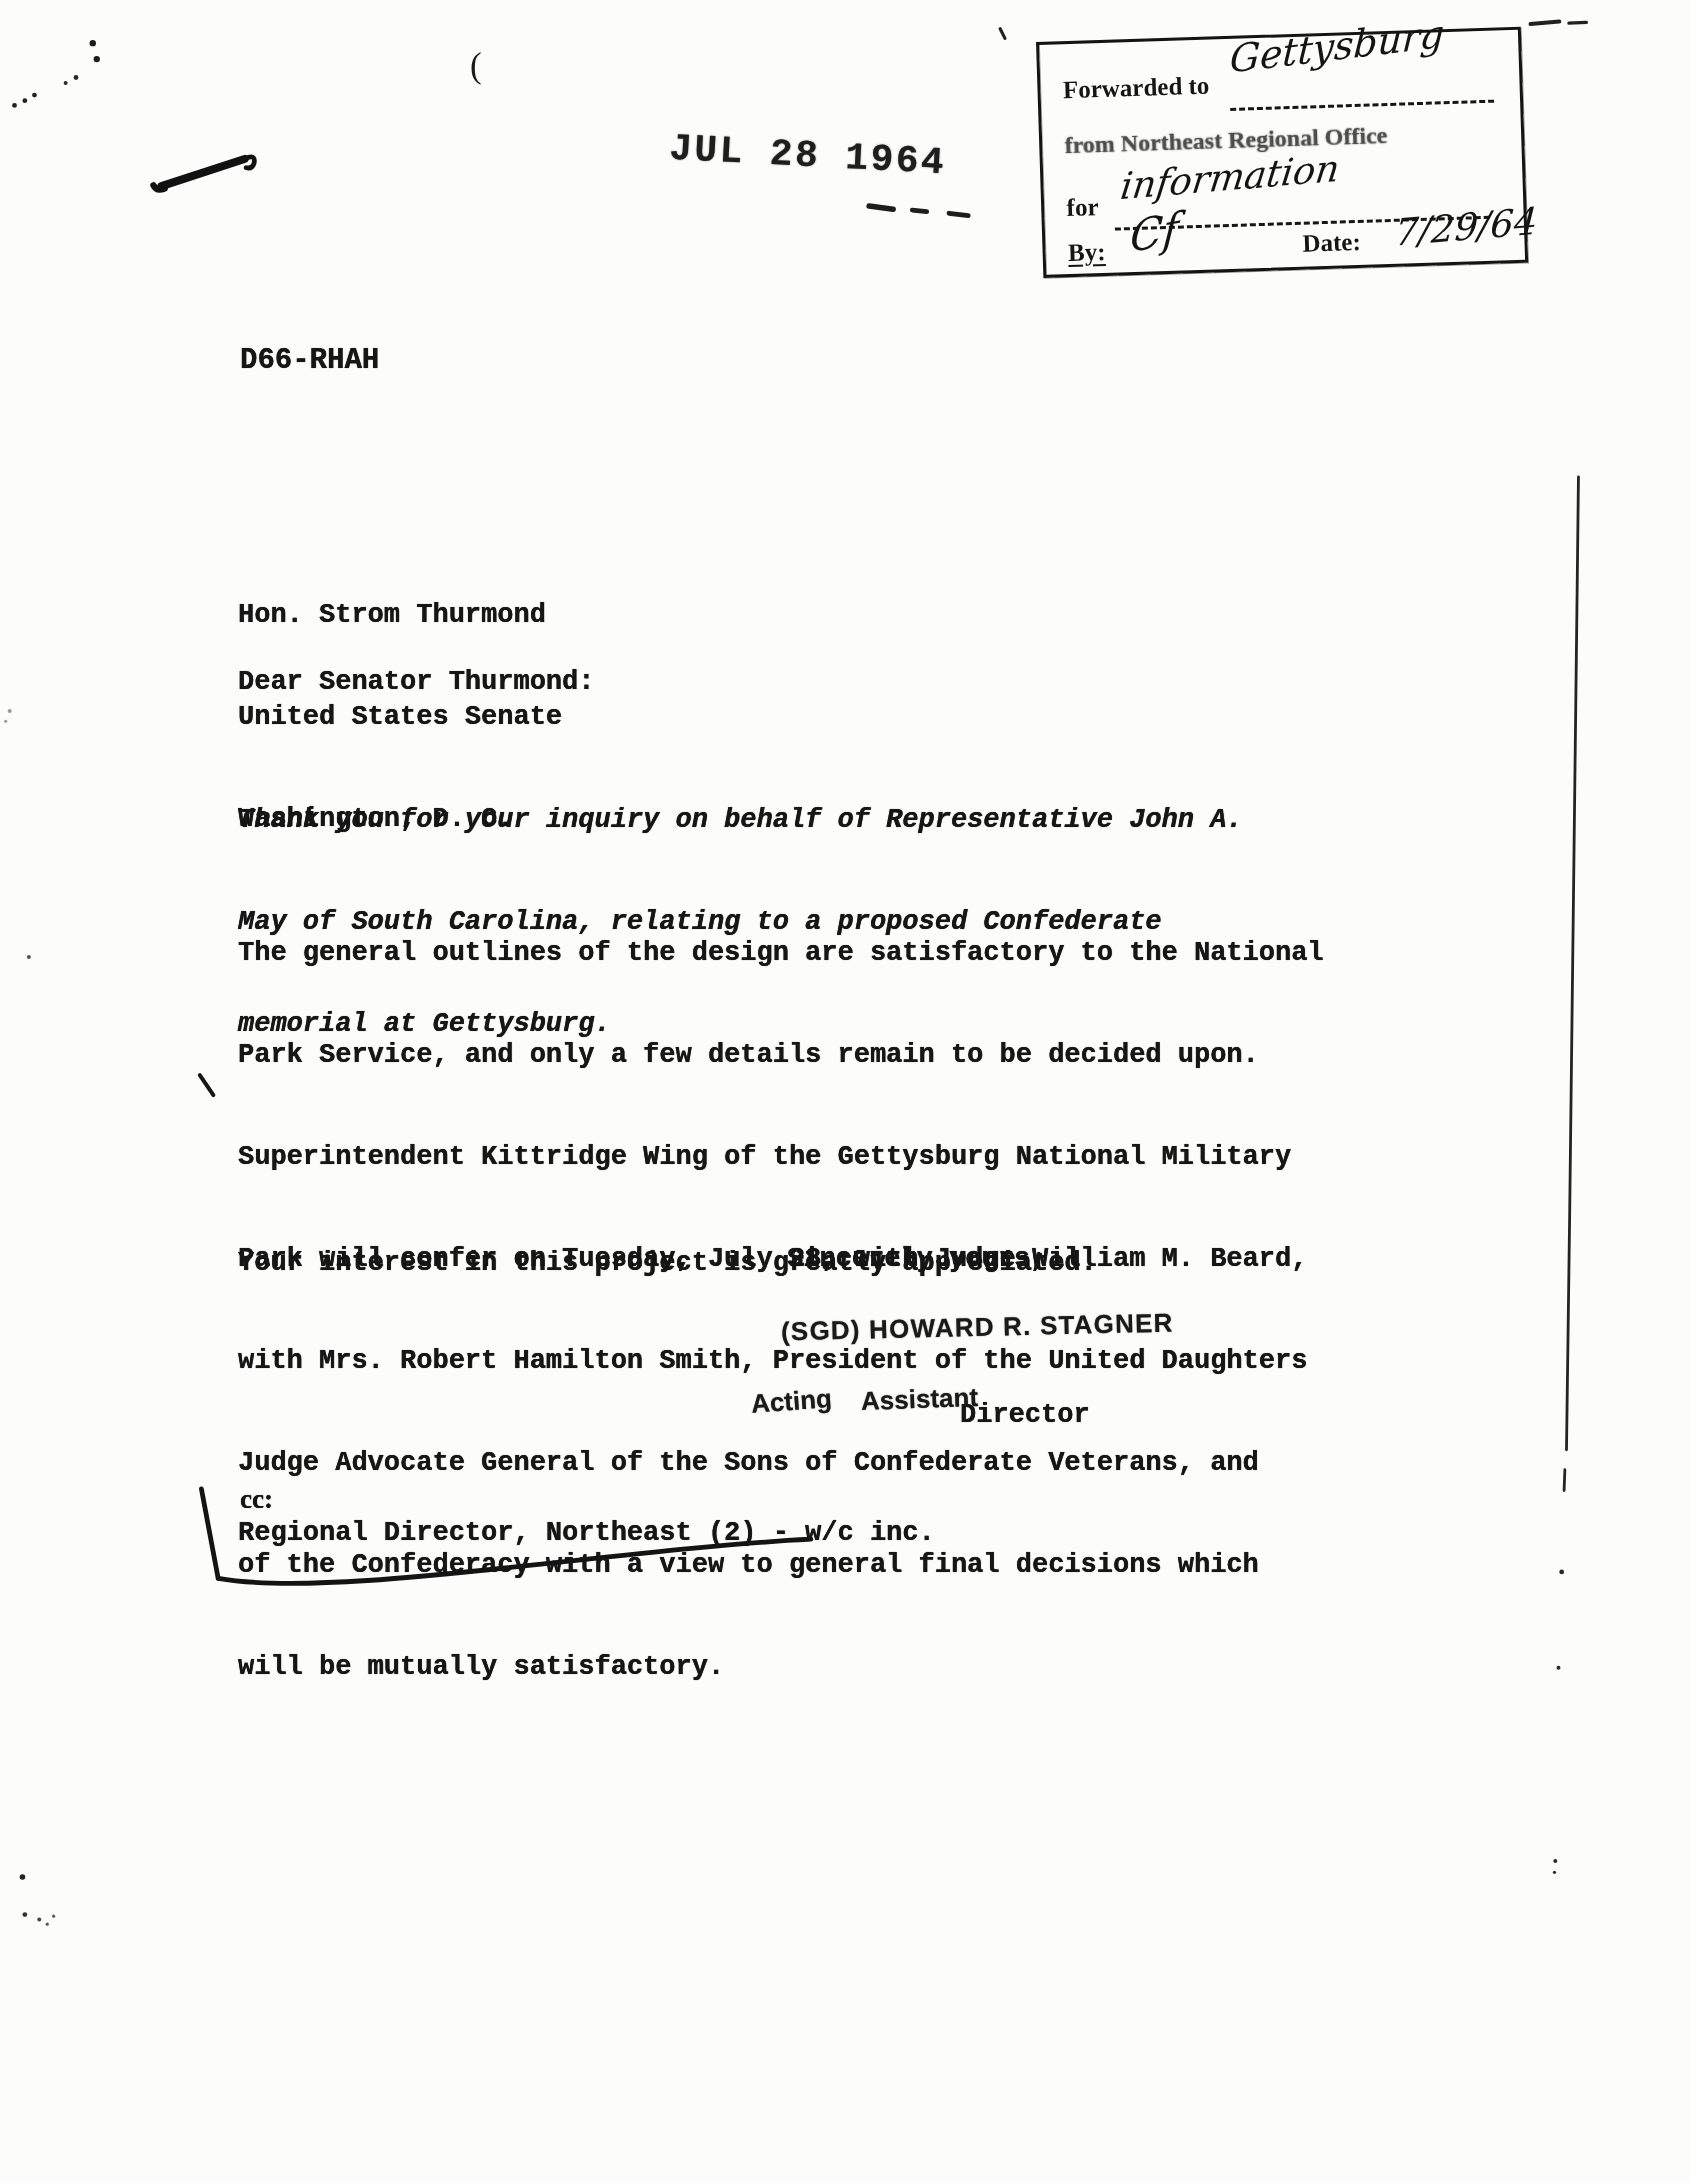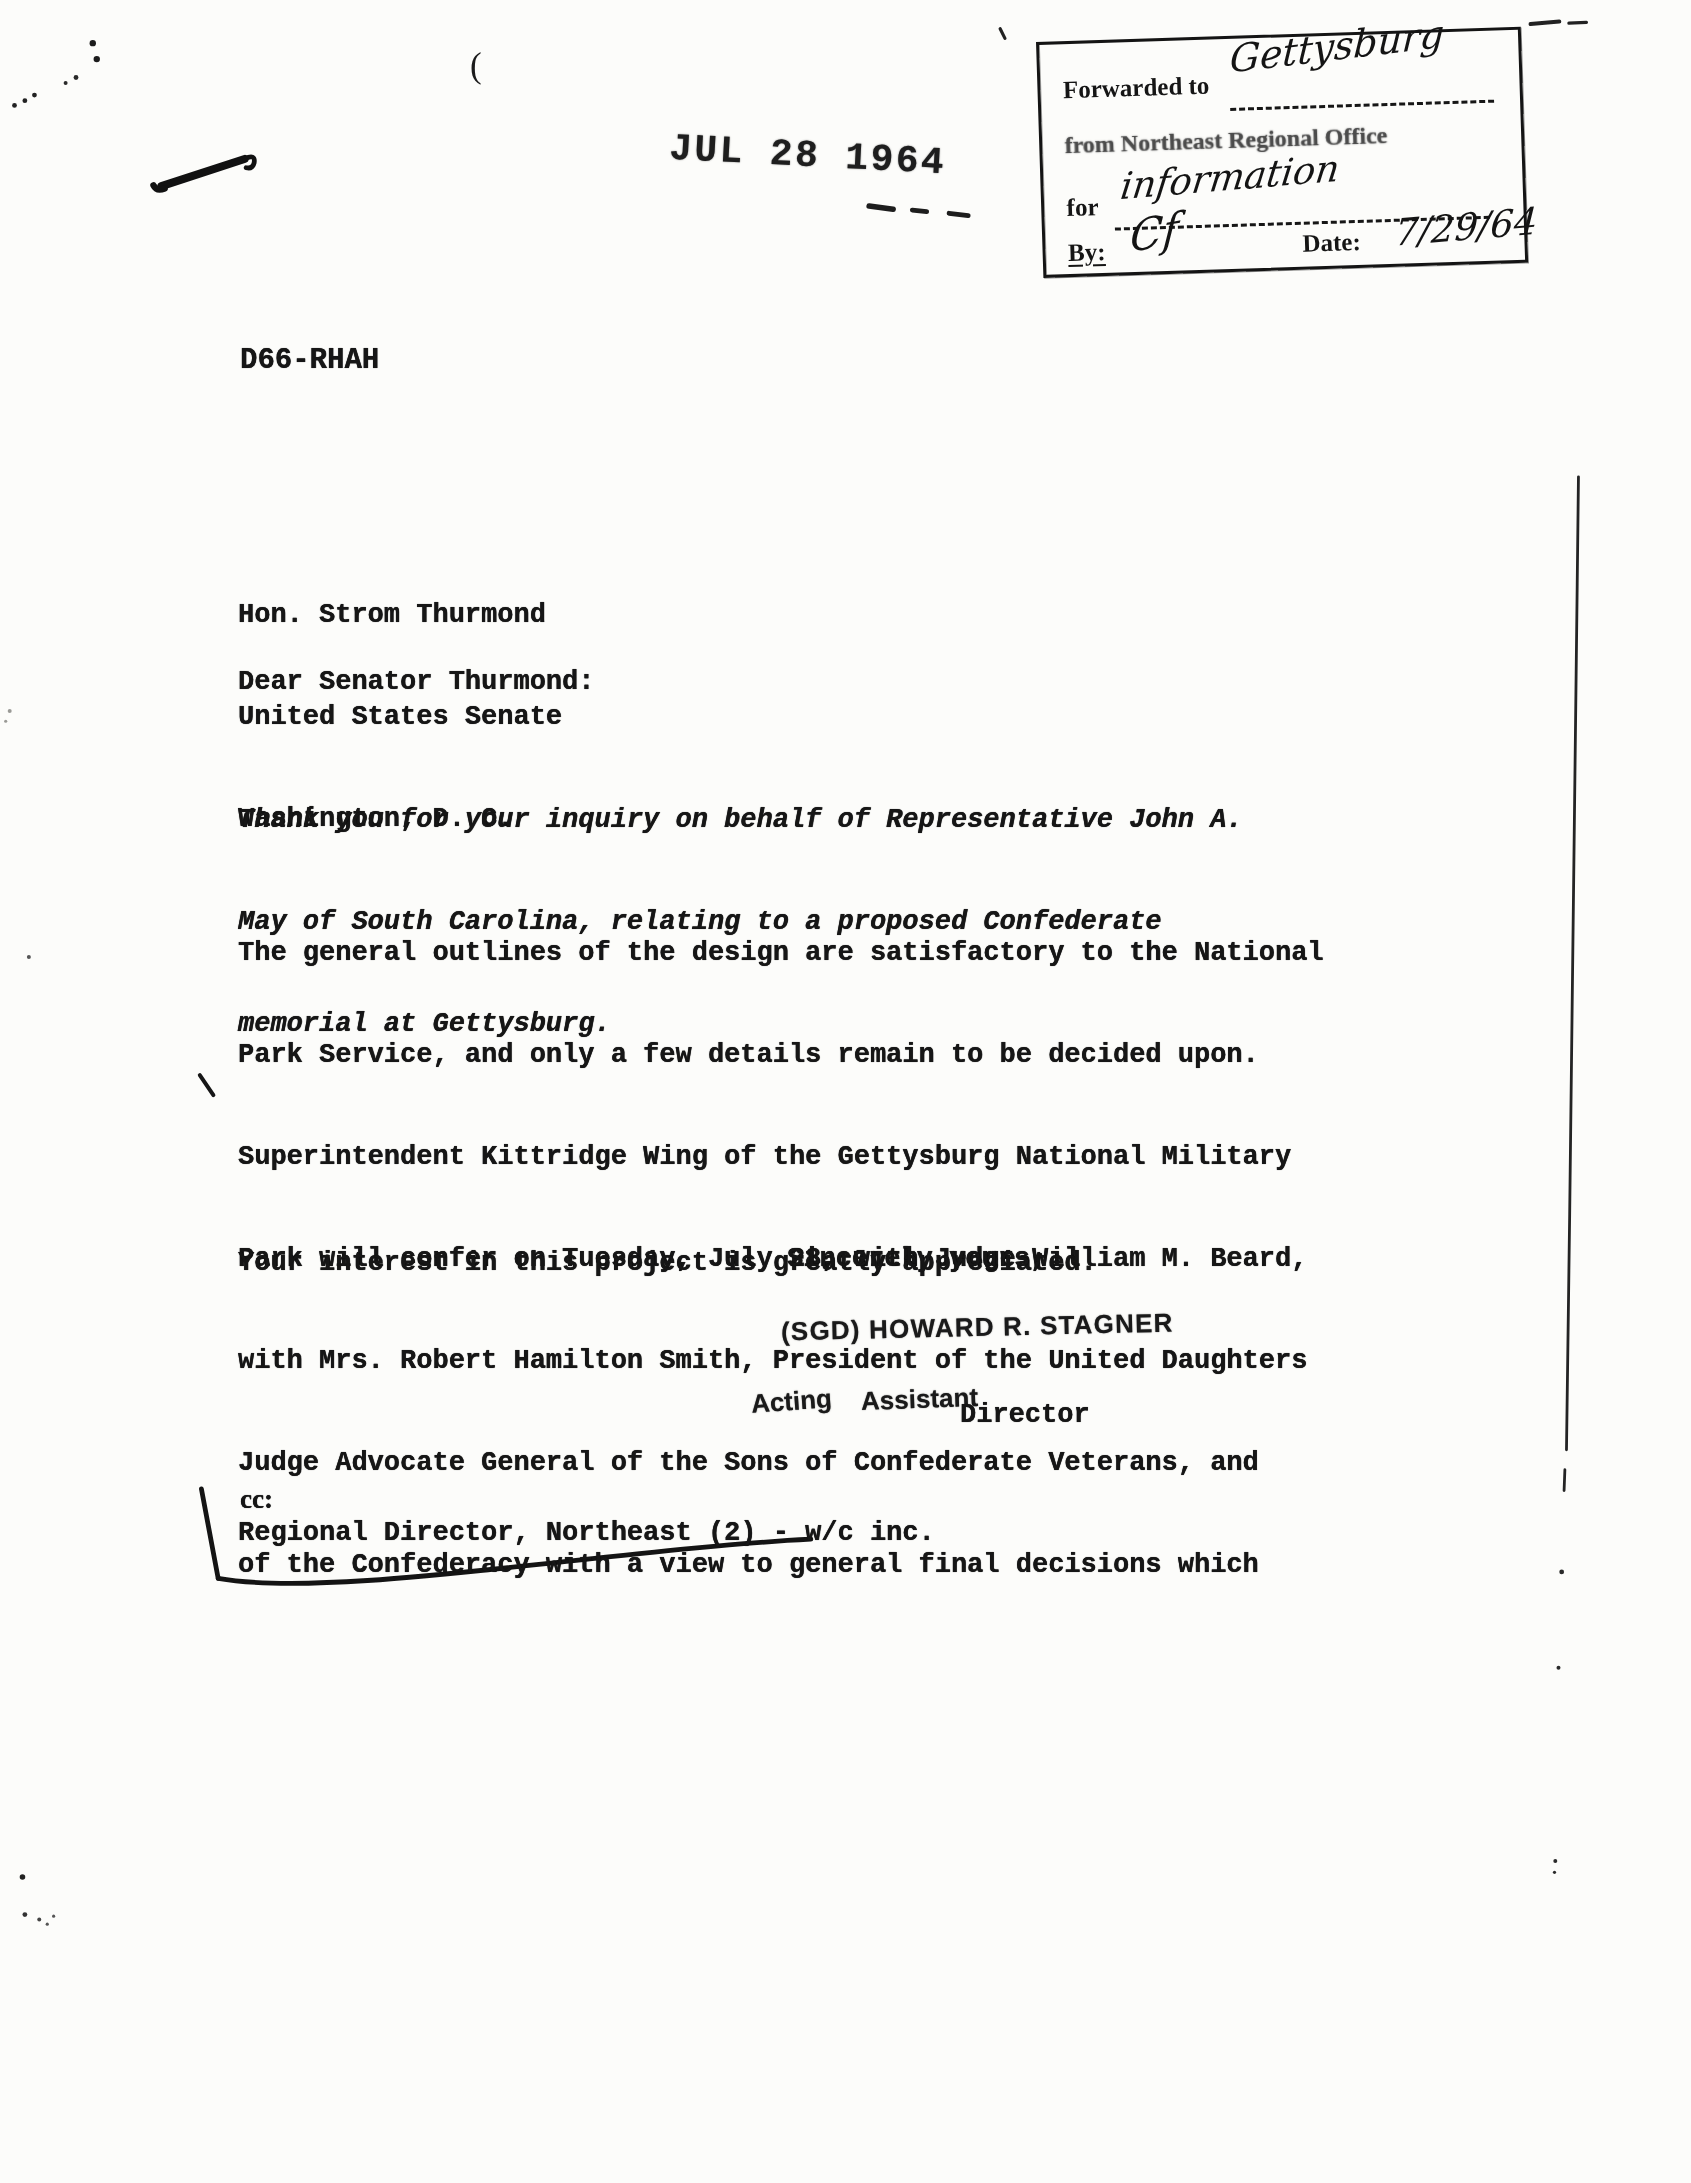--- a/index.html
+++ b/index.html
@@ -160,20 +160,21 @@
   </div>
 
   <div class="abs type" style="left:238px;top:868px;">
     <div>The general outlines of the design are satisfactory to the National</div>
     <div>Park Service, and only a few details remain to be decided upon.</div>
     <div>Superintendent Kittridge Wing of the Gettysburg National Military</div>
     <div>Park will confer on Tuesday, July 28, with Judge William M. Beard,</div>
     <div>with Mrs. Robert Hamilton Smith, President of the United Daughters</div>
     <div>Judge Advocate General of the Sons of Confederate Veterans, and</div>
     <div>of the Confederacy with a view to general final decisions which</div>
+    <div>will be mutually satisfactory.</div>
   </div>
 
   <div class="abs type" style="left:238px;top:1178px;">
     <div>Your interest in this project is greatly appreciated.</div>
   </div>
 
   <div class="abs type" style="left:787px;top:1242px;text-align:right;">Sincerely yours,</div>
 
   <div class="abs stampsans" style="left:781px;top:1312px;font-size:26px;letter-spacing:1.2px;transform:rotate(-1.3deg);">(SGD) HOWARD R. STAGNER</div>
 

